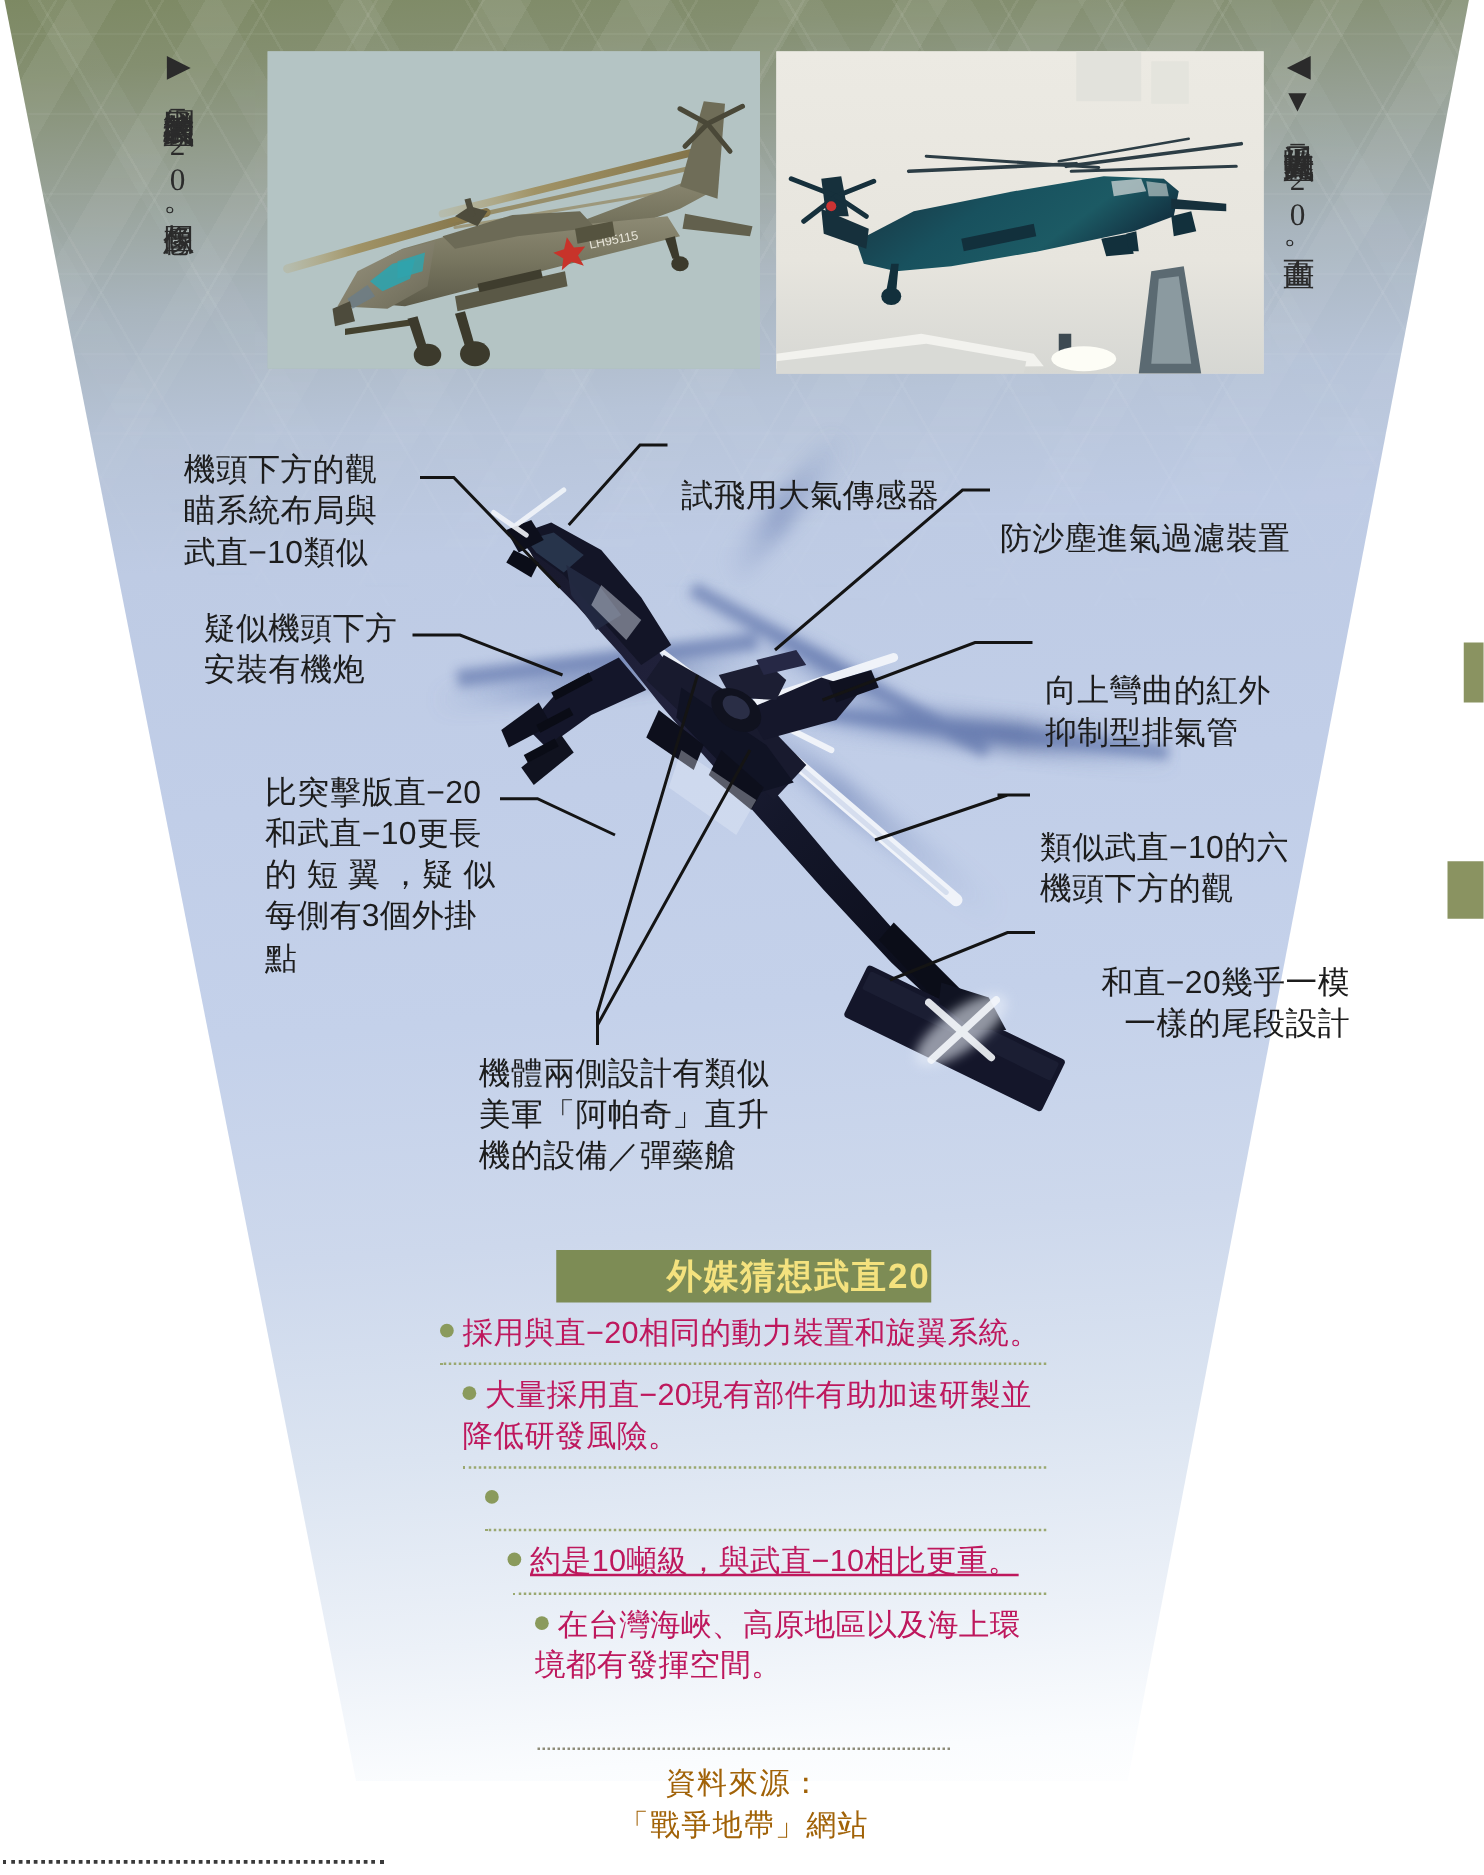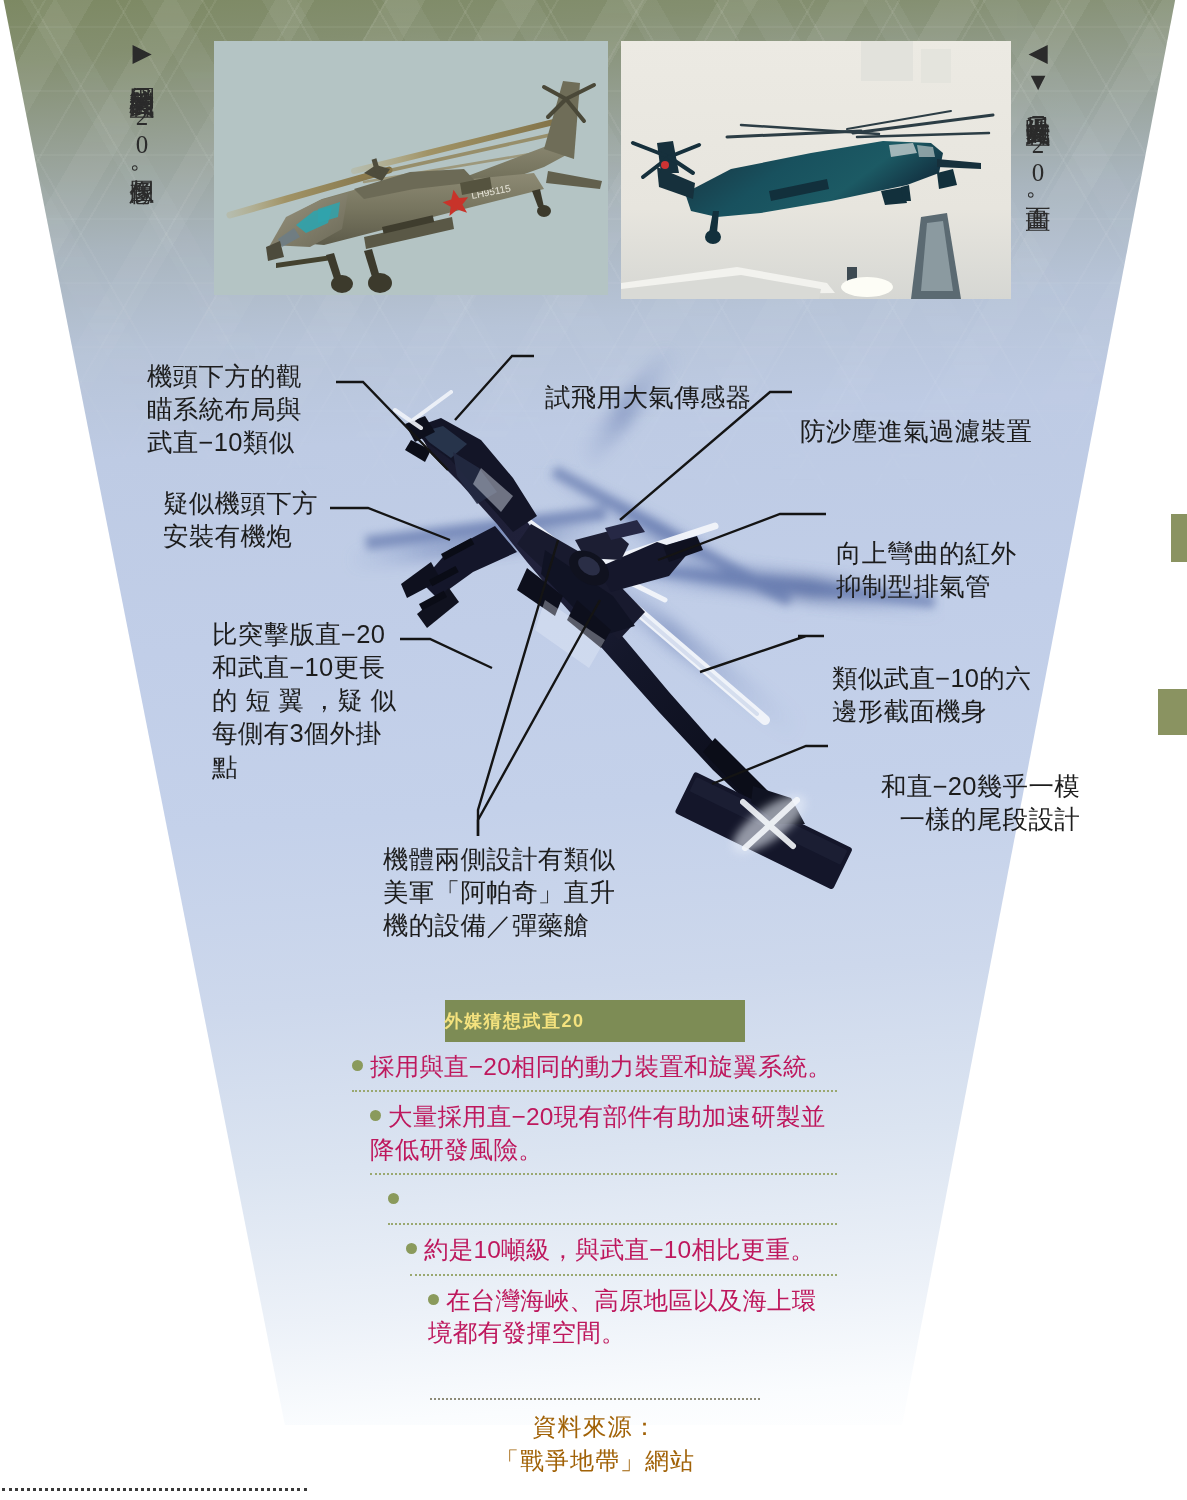--- a/index.html
+++ b/index.html
@@ -92,22 +92,22 @@
   #anno-tail     { left:840px; top:730px; width:240px;text-align:right; }
   #anno-bay      { left:383px; top:843px; width:280px; }
 
   
   #leaders { position:absolute; left:0; top:0; width:1187px; height:1425px; pointer-events:none; }
 
   
   #factbox { position:absolute; left:352px; top:1000px; width:485px; }
   #fact-title {
     display:block; margin:0 auto; width:300px; height:42px;
-    background:#7d8c55; color:#f4e27e; font-size:18px; font-weight:bold;
-    line-height:42px; text-align:left; letter-spacing:1.5px;
+    background:#7d8c55; color:#f4e27e; font-size:28px; font-weight:bold;
+    line-height:42px; text-align:right; letter-spacing:1.5px;
     font-family:"Liberation Sans","DejaVu Sans",sans-serif;
   }
   .fact-row { position:relative; padding:9px 0 7px 0; }
   .fact-sep { border-top:2px dotted #9aa870; }
   .fact-text {
     font-size:24.5px; line-height:1.32; color:#be185d; letter-spacing:.2px;
     font-family:"Liberation Sans","DejaVu Sans",sans-serif; font-weight:500;
     position:relative;
   }
   .bullet {
@@ -451,21 +451,21 @@
   <div class="anno l" id="anno-wing">比突擊版直−20
 和武直−10更長
 的 短 翼 ，疑 似
 每側有3個外掛
 點</div>
   <div class="anno r" id="anno-sensor">試飛用大氣傳感器</div>
   <div class="anno r" id="anno-filter">防沙塵進氣過濾裝置</div>
   <div class="anno r" id="anno-exhaust">向上彎曲的紅外
 抑制型排氣管</div>
   <div class="anno r" id="anno-fuselage">類似武直−10的六
-邊形截面機身</div>
+機頭下方的觀</div>
   <div class="anno r" id="anno-tail">和直−20幾乎一模
 一樣的尾段設計</div>
   <div class="anno l" id="anno-bay">機體兩側設計有類似
 美軍「阿帕奇」直升
 機的設備／彈藥艙</div>
 
   <div id="factbox">
     <div id="fact-title">外媒猜想武直20</div>
 
     <div class="fact-row">
@@ -477,21 +477,21 @@
       <div class="fact-text" style="padding-left:18px;">
         <span class="bullet"></span><span class="fact-body">大量採用直−20現有部件有助加速研製並降低研發風險。</span>
       </div>
     </div>
     <div class="fact-row fact-sep" style="margin-left:18px;">
       <div class="fact-text" style="padding-left:18px;">
         <span class="bullet"></span>
       </div>
     </div>
     <div class="fact-row fact-sep" style="margin-left:36px;">
-      <div class="fact-text" style="padding-left:18px;">
+      <div class="fact-text" style="padding-left:18px;text-decoration:underline;">
         <span class="bullet"></span><span class="fact-body">約是10噸級，與武直−10相比更重。</span>
       </div>
     </div>
     <div class="fact-row fact-sep" style="margin-left:58px;">
       <div class="fact-text" style="padding-left:18px;">
         <span class="bullet"></span><span class="fact-body">在台灣海峽、高原地區以及海上環境都有發揮空間。</span>
       </div>
     </div>
   </div>
 

